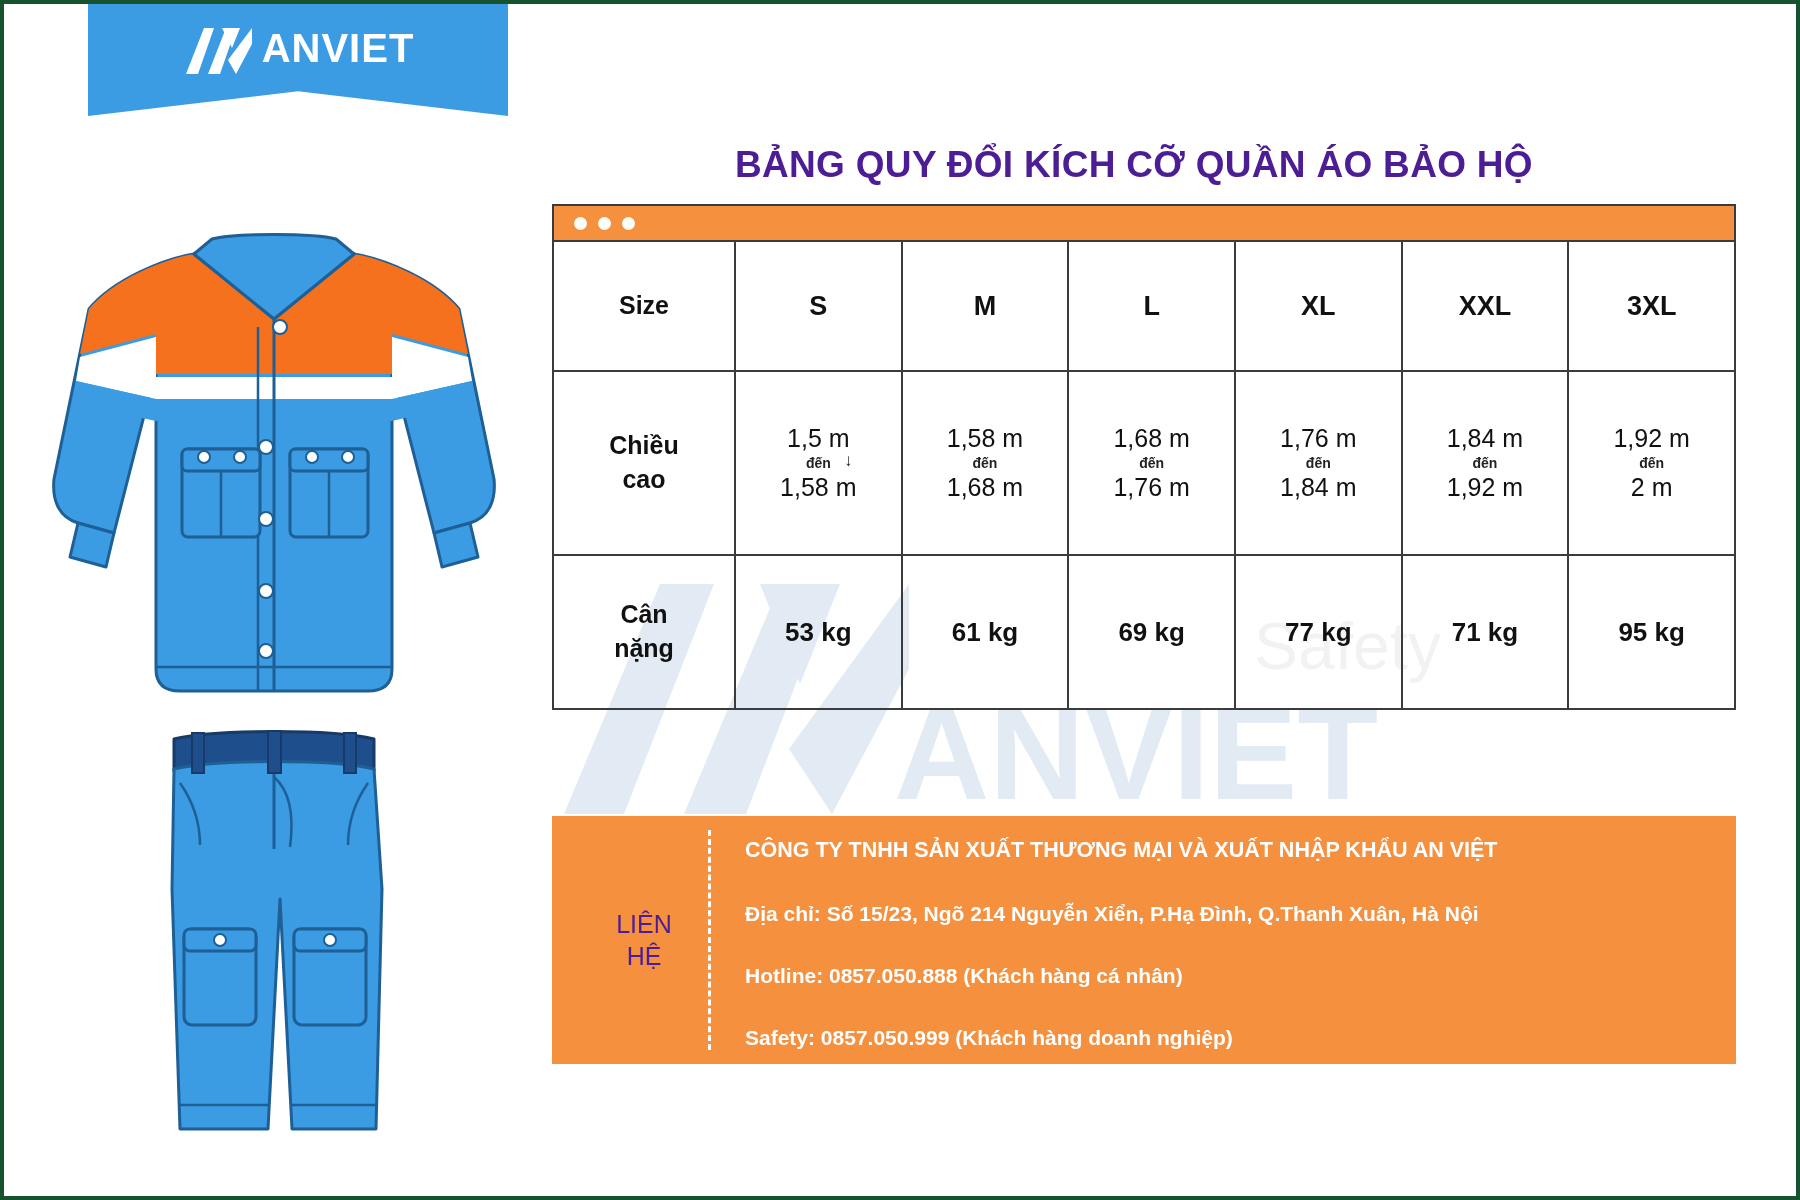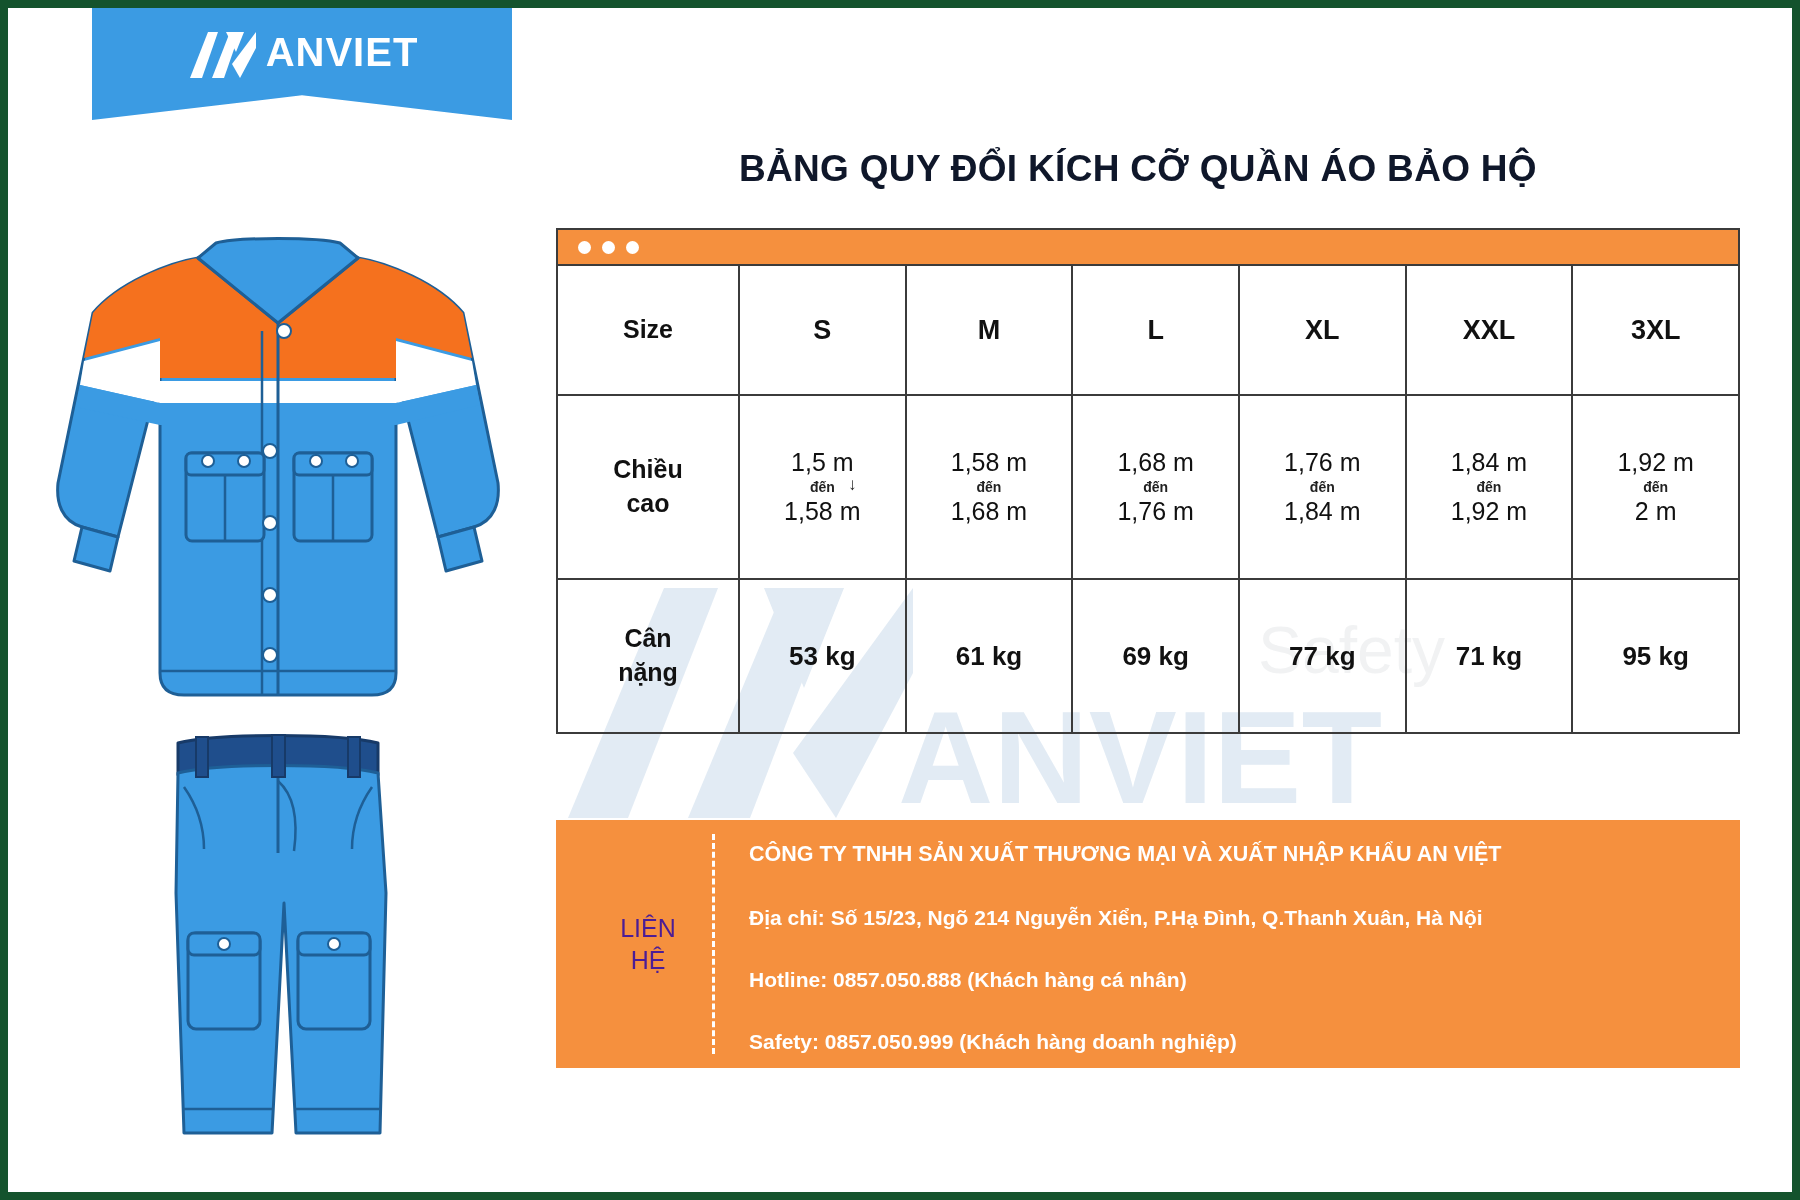--- a/index.html
+++ b/index.html
@@ -12,21 +12,21 @@
     font-family: "Liberation Sans", sans-serif;
     background: #ffffff;
     overflow: hidden;
   }
 
   .page {
     position: relative;
     width: 1800px;
     height: 1200px;
     box-sizing: border-box;
-    border: 8px solid #14532d;
+    border: 4px solid #14532d;
     background: #ffffff;
     overflow: hidden;
   }
 
   
   .logo-banner {
     position: absolute;
     left: 84px;
     top: 0;
     width: 420px;
@@ -57,21 +57,21 @@
     padding-bottom: 4px;
   }
 
   
   .main-title {
     position: absolute;
     left: 540px;
     top: 140px;
     width: 1180px;
     text-align: center;
-    color: #0f172a;
+    color: #4c1d95;
     font-size: 37px;
     font-weight: bold;
     letter-spacing: 0.3px;
   }
 
   
   .watermark {
     position: absolute;
     left: 560px;
     top: 560px;
@@ -99,21 +99,21 @@
     top: 195px;
     width: 460px;
     height: 950px;
     z-index: 1;
   }
 
   
   .table-wrap {
     position: absolute;
     left: 548px;
-    top: 220px;
+    top: 200px;
     width: 1184px;
     z-index: 2;
   }
   .table-topbar {
     height: 36px;
     background: #F5903E;
     border: 2px solid #3b3b3b;
     border-bottom: none;
     display: flex;
     align-items: center;

